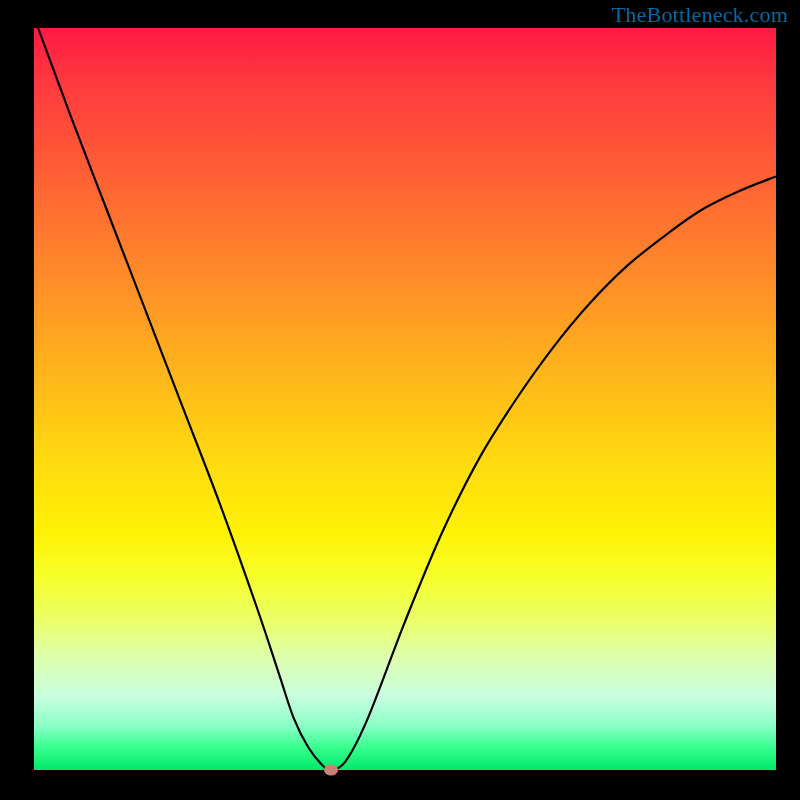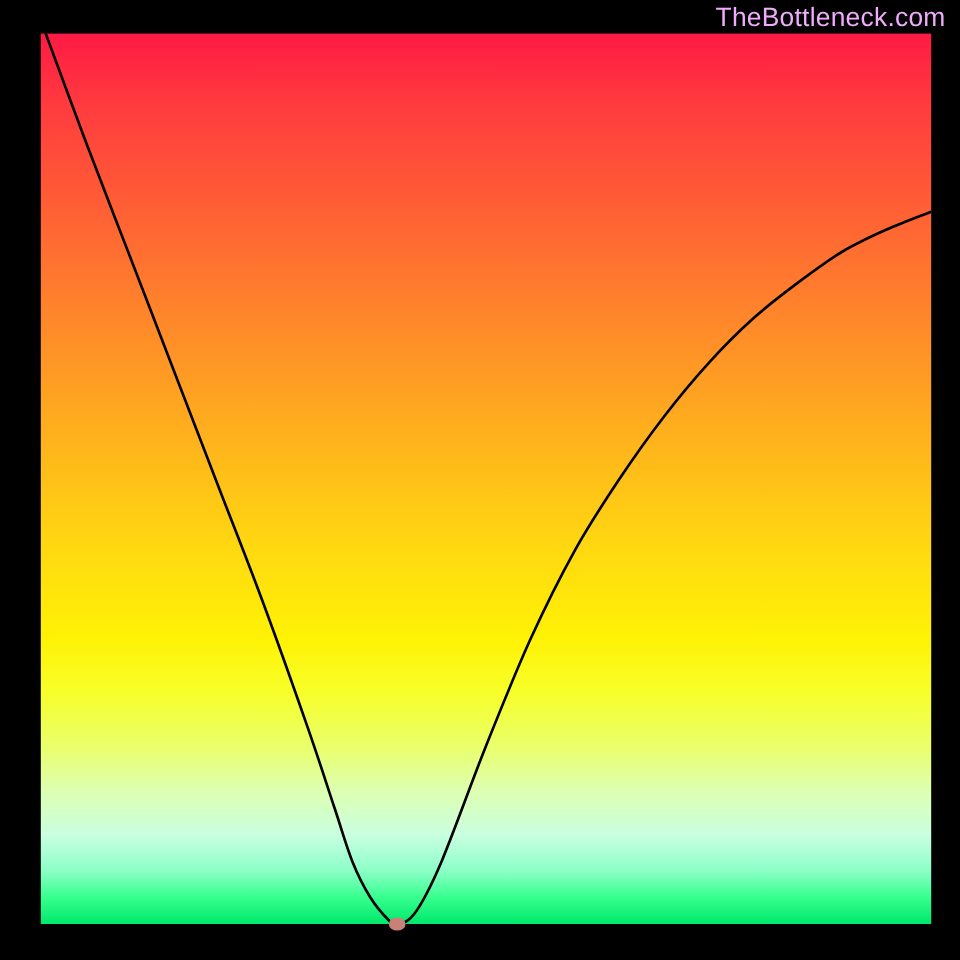--- a/index.html
+++ b/index.html
@@ -8,25 +8,26 @@
     height: 800px;
     background: #000;
     position: relative;
     font-family: Arial, Helvetica, sans-serif;
     overflow: hidden;
   }
   .watermark {
     position: absolute;
     top: 2px;
     right: 12px;
-    color: #f0abfc;
+    color: #0369a1;
     font-size: 22px;
     font-weight: 500;
     letter-spacing: 0.2px;
     z-index: 10;
+    font-family: Liberation Serif, serif;
   }
   .plot-area {
     position: absolute;
     left: 34px;
     top: 28px;
     width: 742px;
     height: 742px;
     background: linear-gradient(to bottom,
       #ff1a44 0%,
       #ff3b3e 8%,

